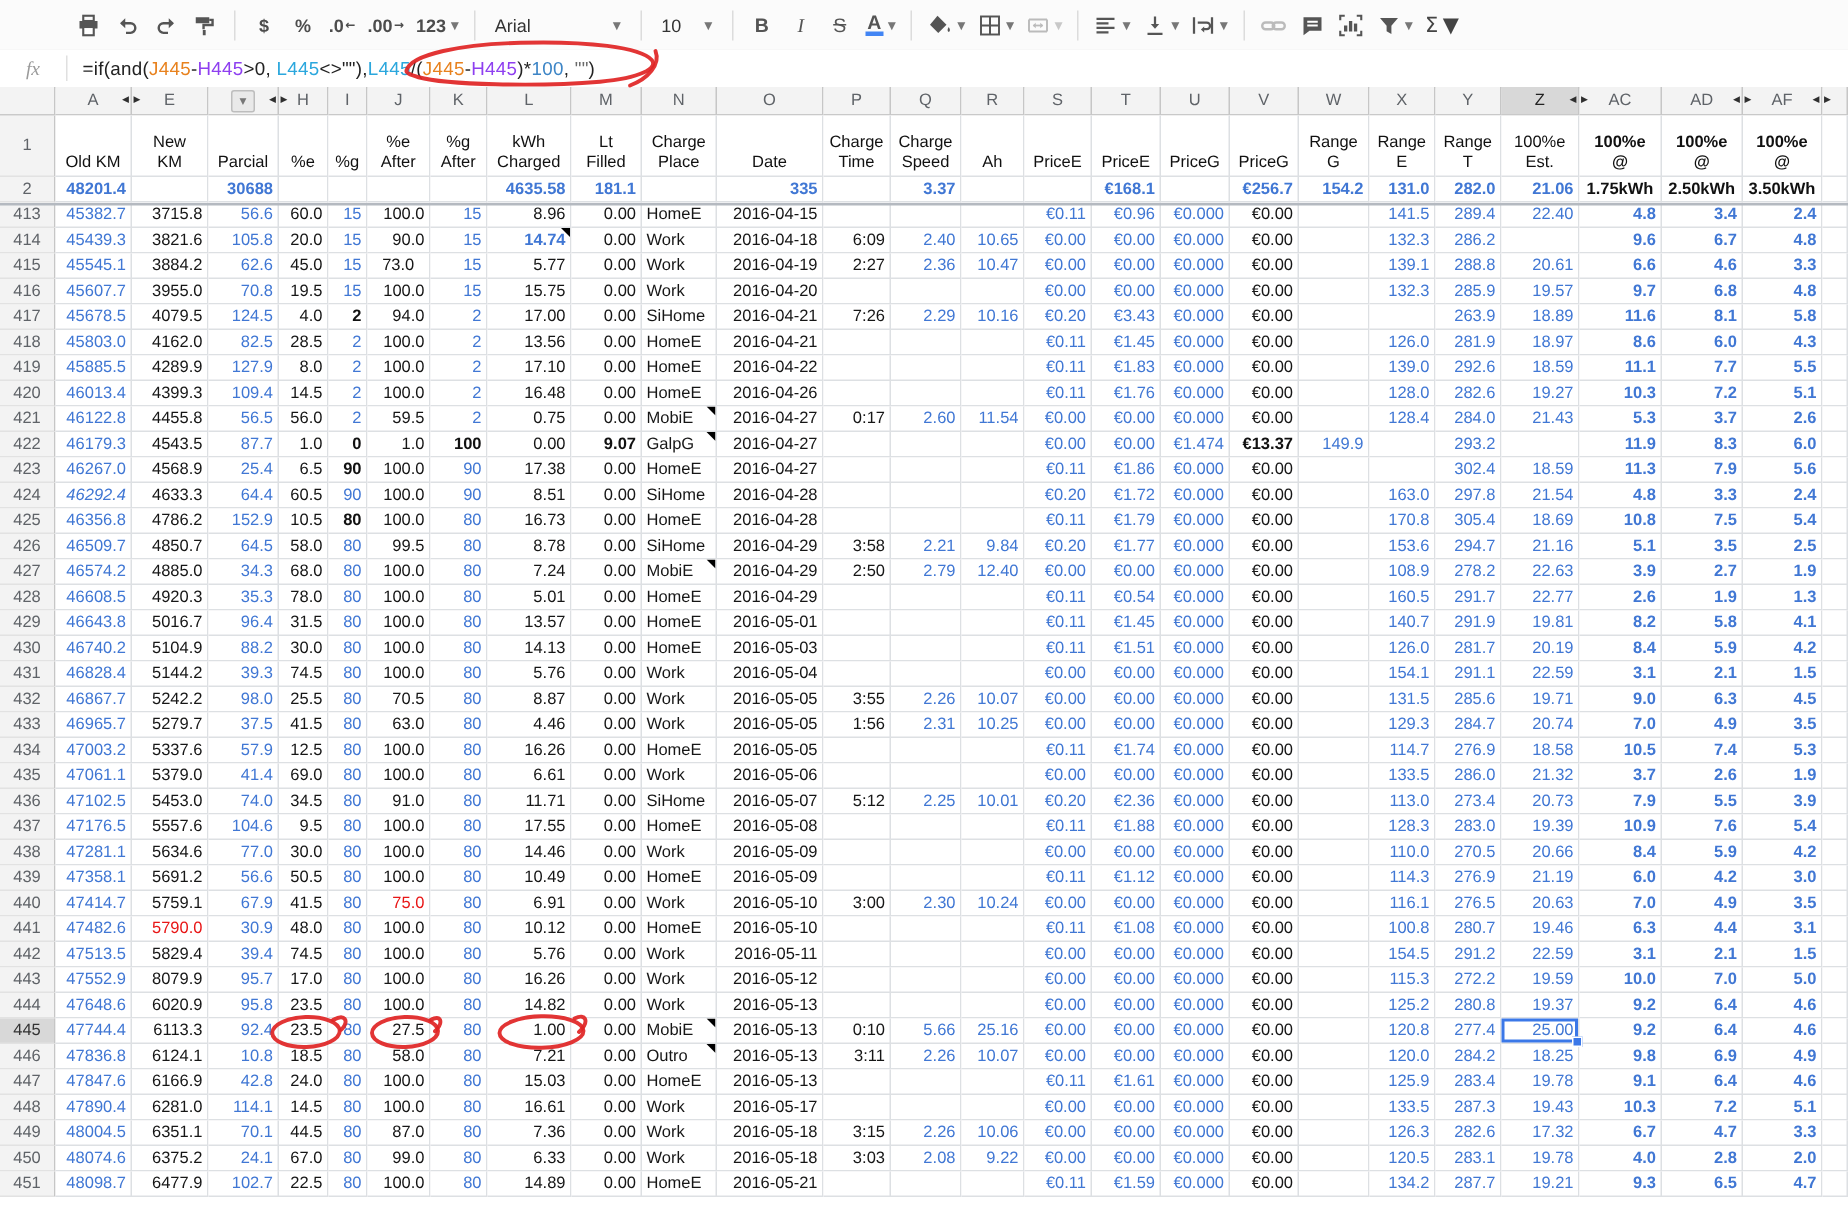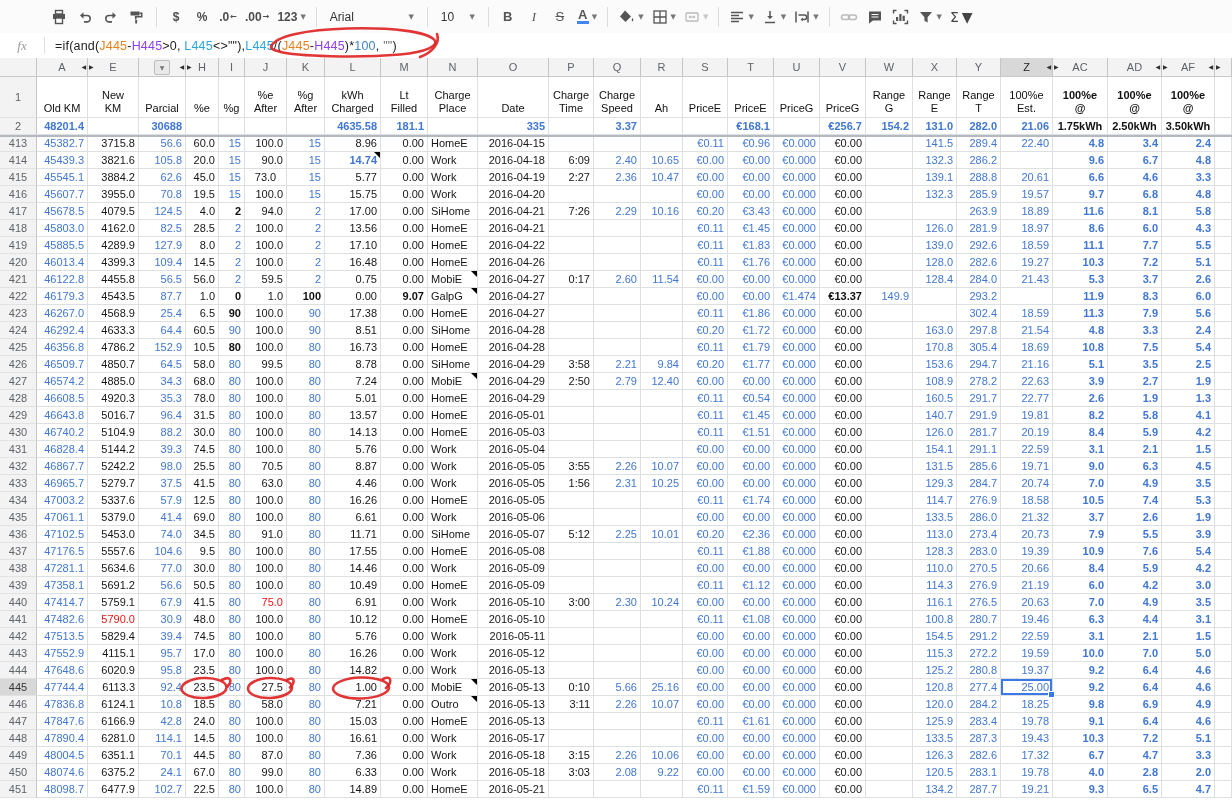--- a/index.html
+++ b/index.html
@@ -1405,21 +1405,21 @@
         </div>
         <div class="cell al-r st-bu" style="width: 53px; height: 17px;">
           <span class="cv">5.6</span>
         </div>
         <div class="cell al-r st-k" style="width: 17px; height: 17px;">
           <span class="cv"></span>
         </div>
       </div>
       <div class="row drow">
         <div class="gut" style="width: 37px; height: 17px;">424</div>
-        <div class="cell al-r st-b" style="width: 51px; height: 17px;">
+        <div class="cell al-r st-b" style="width: 51px; height: 17px; font-style: italic;">
           <span class="cv">46292.4</span>
         </div>
         <div class="cell al-r st-k" style="width: 51px; height: 17px;">
           <span class="cv">4633.3</span>
         </div>
         <div class="cell al-r st-b" style="width: 47px; height: 17px;">
           <span class="cv">64.4</span>
         </div>
         <div class="cell al-r st-k" style="width: 33px; height: 17px;">
           <span class="cv">60.5</span>
@@ -2949,21 +2949,21 @@
         <div class="cell al-r st-k" style="width: 17px; height: 17px;">
           <span class="cv"></span>
         </div>
       </div>
       <div class="row drow">
         <div class="gut" style="width: 37px; height: 17px;">443</div>
         <div class="cell al-r st-b" style="width: 51px; height: 17px;">
           <span class="cv">47552.9</span>
         </div>
         <div class="cell al-r st-k" style="width: 51px; height: 17px;">
-          <span class="cv">4115.1</span>
+          <span class="cv">8079.9</span>
         </div>
         <div class="cell al-r st-b" style="width: 47px; height: 17px;">
           <span class="cv">95.7</span>
         </div>
         <div class="cell al-r st-k" style="width: 33px; height: 17px;">
           <span class="cv">17.0</span>
         </div>
         <div class="cell al-r st-b" style="width: 26px; height: 17px;">
           <span class="cv">80</span>
         </div>

